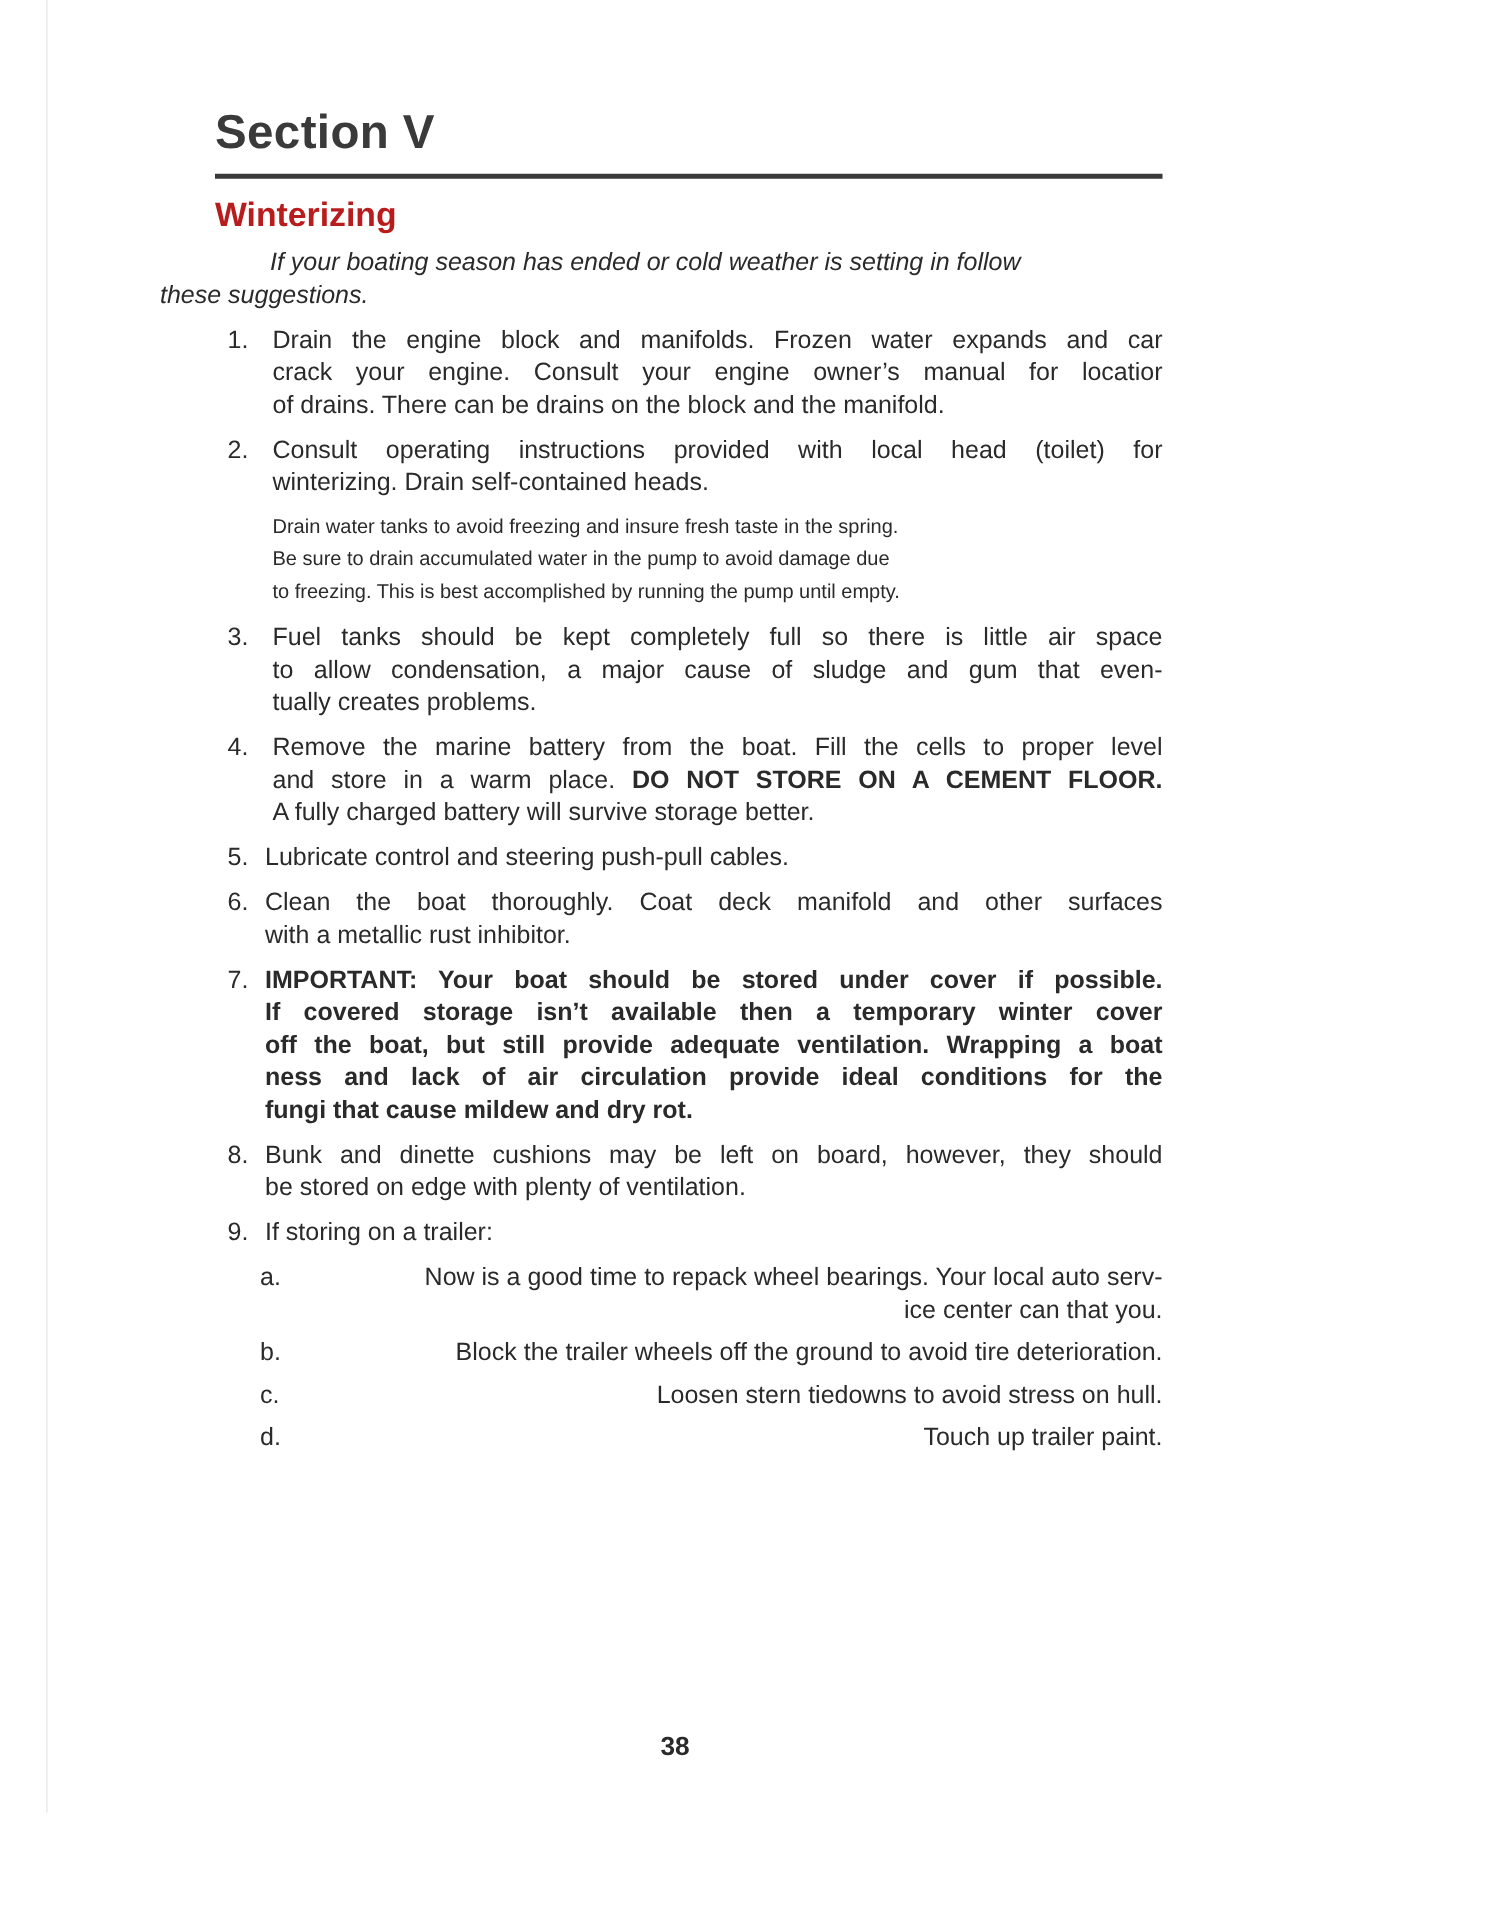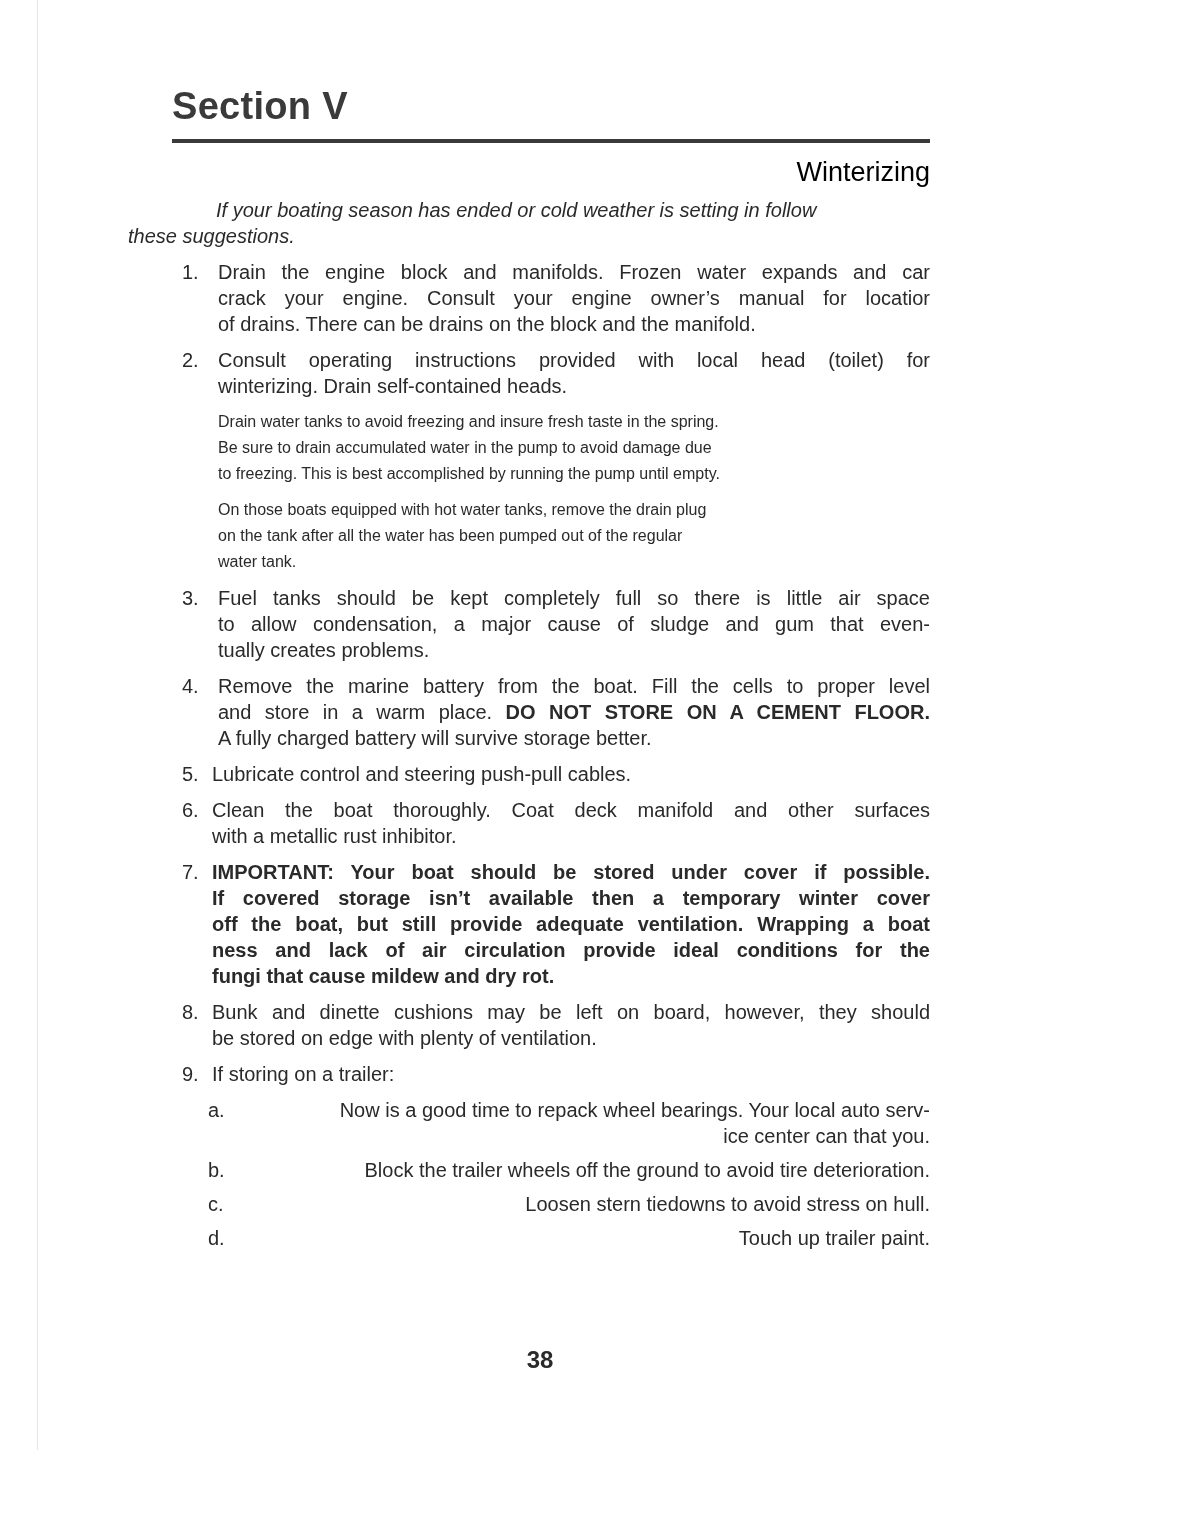--- a/index.html
+++ b/index.html
@@ -13,44 +13,43 @@
       background: #e6e6e6;
     }
     .page { position: absolute; left: 172px; top: 72px; width: 758px; margin-top: 10px; }
     .section-title {
       font-family: "Liberation Sans", sans-serif; font-weight: bold;
       font-size: 38px; color: #3a3a3a; margin: 0; line-height: 48px;
       letter-spacing: 0.3px;
     }
     .rule { height: 4px; background: #3a3a3a; margin-top: 9px; width: 758px; }
     .subtitle {
-      font-weight: normal; font-size: 27px; color: #000000; margin: 12px 0 0 0;
+      font-weight: bold; font-size: 27px; color: #b91c1c; margin: 12px 0 0 0;
       line-height: 34px;
-      text-align: right;
     }
     .intro {
       font-size: 20px; line-height: 26px; margin: 8px 0 0 0; text-indent: 44px;
       width: 758px; white-space: nowrap;
     }
     .intro span { display: block; font-style: italic; }
     .list { margin-top: 10px; }
     .item { position: relative; padding-left: 46px; font-size: 20px; line-height: 26px; margin-bottom: 10px; }
     .item .num { position: absolute; left: 10px; top: 0; }
     .item.tight { padding-left: 40px; }
     .item .line { display: block; text-align: justify; text-align-last: justify; white-space: nowrap; }
     .item .line.last { text-align-last: left; }
     .para { padding-left: 46px; font-size: 16px; line-height: 26px; margin-bottom: 10px; }
     .para .line { display: block; white-space: nowrap; }
     .bold { font-weight: bold; }
     .sub { position: relative; padding-left: 76px; font-size: 20px; line-height: 26px; margin-bottom: 8px; }
     .sub .num { position: absolute; left: 36px; top: 0; }
     .sub .line { display: block; white-space: nowrap; text-align: right; }
     .page-num {
-      position: absolute; left: 0; width: 1080px; top: 1346px; text-align: center;
-      font-weight: bold; font-size: 24px;
+      position: absolute; left: 0; width: 1080px; top: 1386px; text-align: center;
+      font-weight: bold; font-size: 21px;
     }
   </style>
 </head>
 <body>
 
 <div class="edge-line"></div>
 
 <div class="page">
   <h1 class="section-title">Section V</h1>
   <div class="rule"></div>
@@ -72,25 +71,20 @@
 
     <div class="item">
       <span class="num">2.</span>
       <span class="line">Consult operating instructions provided with local head (toilet) for</span>
       <span class="line last">winterizing. Drain self-contained heads.</span>
     </div>
     <div class="para">
       <span class="line">Drain water tanks to avoid freezing and insure fresh taste in the spring.</span>
       <span class="line">Be sure to drain accumulated water in the pump to avoid damage due</span>
       <span class="line">to freezing. This is best accomplished by running the pump until empty.</span>
-    </div>
-    <div class="para">
-      <span class="line">On those boats equipped with hot water tanks, remove the drain plug</span>
-      <span class="line">on the tank after all the water has been pumped out of the regular</span>
-      <span class="line">water tank.</span>
     </div>
 
     <div class="item">
       <span class="num">3.</span>
       <span class="line">Fuel tanks should be kept completely full so there is little air space</span>
       <span class="line">to allow condensation, a major cause of sludge and gum that even-</span>
       <span class="line last">tually creates problems.</span>
     </div>
 
     <div class="item">

